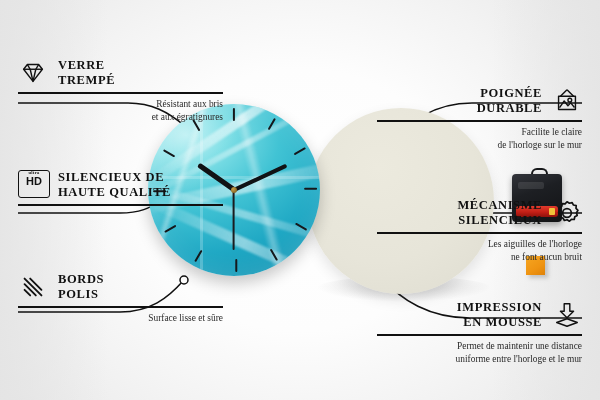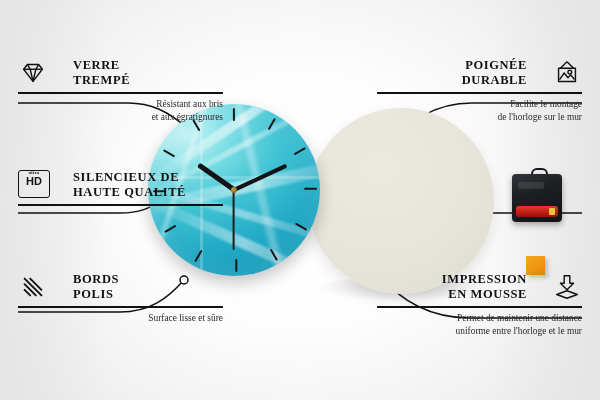--- a/index.html
+++ b/index.html
@@ -141,22 +141,22 @@
     width:6px; height:6px; margin:-3px 0 0 -3px;
     border-radius:50%;
     background: radial-gradient(circle at 35% 35%, #c9a24a, #6d5117);
   }
 
   
   #lines { position:absolute; inset:0; pointer-events:none; }
 
   
   .feat { position: absolute; width: 205px; }
-  .feat .head { display:flex; align-items:center; gap:25px; }
-  .feat.right .head { justify-content: flex-end; }
+  .feat .head { display:flex; align-items:center; gap:10px; }
+  .feat.right .head { justify-content: flex-end; margin-top: 28px; }
   .feat .title {
     font-family: "Liberation Serif", serif;
     font-weight: bold;
     font-size: 12.5px;
     letter-spacing: .6px;
     line-height: 1.18;
     color: #111;
   }
   .feat.left  .title { text-align: left; }
   .feat.right .title { text-align: right; }
@@ -320,25 +320,44 @@
         <svg viewBox="0 0 32 32" fill="none" stroke="currentColor" stroke-width="1.5" stroke-linejoin="round">
           <path d="M16 4 L9 11 M16 4 L23 11"></path>
           <rect x="7" y="11" width="18" height="14"></rect>
           <path d="M8 23 L13 16 L17 21 L20 18 L24 23"></path>
           <circle cx="19" cy="15" r="2"></circle>
         </svg>
       </span>
     </div>
     <div class="rule"></div>
     <div class="desc">
-      <span>Facilite le montage</span><br>
+      <span>Facilite le claire</span><br>
       <span>de l'horloge sur le mur</span>
     </div>
   </div>
 
+  <div class="feat right" style="left:377px; top:170px;">
+    <div class="head">
+      <span class="title">
+        <span>MÉCANISME</span><br>
+        <span>SILENCIEUX</span>
+      </span>
+      <span class="ic">
+        <svg viewBox="0 0 32 32" fill="none" stroke="currentColor" stroke-width="1.8" stroke-linejoin="round">
+          <path d="M16 4 l2.6 1.6 2.9-.7 1.4 2.6 2.9 .6 -.2 3 2.1 2.1 -1.6 2.5 .8 2.9 -2.6 1.4 -.6 2.9 -3 -.2 -2.1 2.1 -2.5-1.6 -2.9 .8 -1.4-2.6 -2.9-.6 .2-3 -2.1-2.1 1.6-2.5 -.8-2.9 2.6-1.4 .6-2.9 3 .2Z"></path>
+          <circle cx="16" cy="16" r="4.6"></circle>
+        </svg>
+      </span>
+    </div>
+    <div class="rule"></div>
+    <div class="desc">
+      <span>Les aiguilles de l'horloge</span><br>
+      <span>ne font aucun bruit</span>
+    </div>
+  </div>
 
   <div class="feat right" style="left:377px; top:272px; width:205px;">
     <div class="head">
       <span class="title">
         <span>IMPRESSION</span><br>
         <span>EN MOUSSE</span>
       </span>
       <span class="ic">
         <svg viewBox="0 0 32 32" fill="none" stroke="currentColor" stroke-width="1.5" stroke-linejoin="round">
           <path d="M13 4 h6 v8 h4 l-7 7 -7-7 h4 Z"></path>

